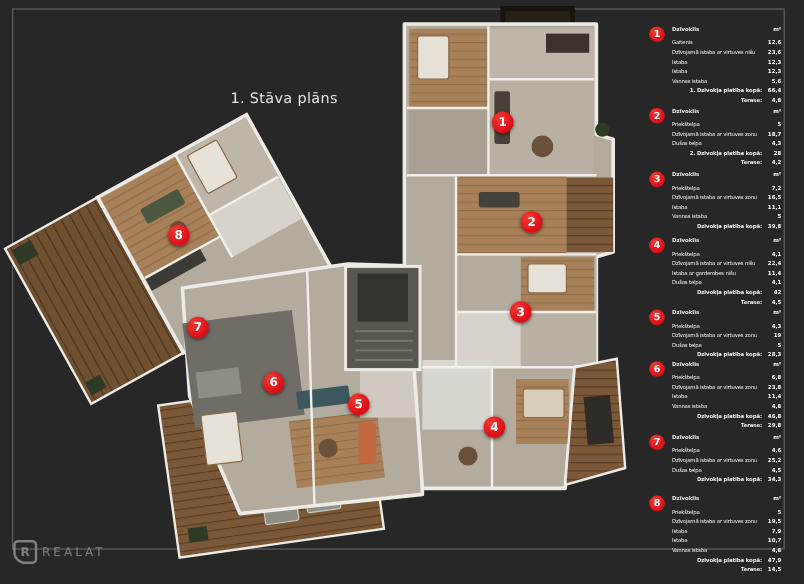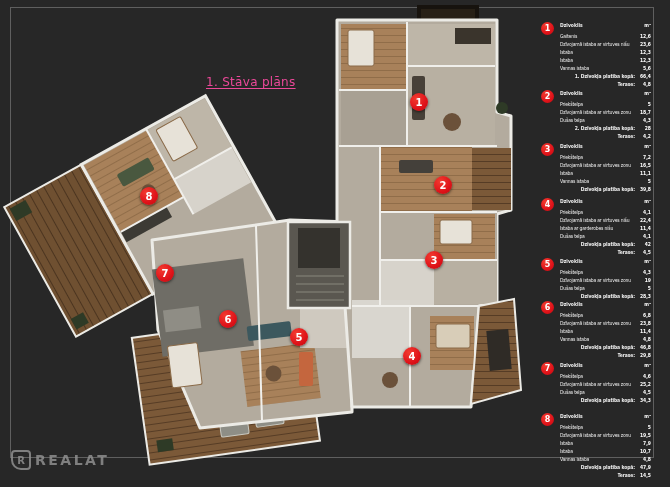--- a/index.html
+++ b/index.html
@@ -1,22 +1,22 @@
 <!DOCTYPE html>
 <html><head>
 <meta charset="utf-8">
 <style>
   html,body{margin:0;padding:0;background:#1d1d1d;}
   .stage{position:relative;width:670px;height:487px;background:#272727;overflow:hidden;
          font-family:"DejaVu Sans","Liberation Sans",sans-serif;color:#f2f2f2;}
   .frame{position:absolute;left:10px;top:7px;width:642px;height:449px;
          border:1px solid #6a6a6a;opacity:.85;}
   .plan-svg{position:absolute;left:0;top:0;}
-  .title{position:absolute;left:206px;top:75px;font-size:12px;font-weight:400;color:#ec4899;
-         text-decoration:underline;text-underline-offset:2px;letter-spacing:.3px;}
+  .title{position:absolute;left:192px;top:75px;font-size:12px;font-weight:400;color:#e5e5e5;
+         text-underline-offset:2px;letter-spacing:.3px;}
   
   .marker{position:absolute;width:18px;height:18px;border-radius:50%;
           background:radial-gradient(circle at 35% 30%, #f23b30 0%, #df1219 60%, #b80d12 100%);
           color:#fff;font-size:10px;font-weight:700;display:flex;align-items:center;justify-content:center;
           box-shadow:0 1px 3px rgba(0,0,0,.6);z-index:5;}
   
   .legend-entry{position:absolute;left:541px;width:112px;}
   .badge{position:absolute;left:0;top:1px;width:13px;height:13px;border-radius:50%;
          background:radial-gradient(circle at 35% 30%, #f23b30 0%, #df1219 60%, #b80d12 100%);
          color:#fff;font-size:8px;font-weight:700;display:flex;align-items:center;justify-content:center;}
@@ -26,21 +26,21 @@
   .row .val{flex:0 0 auto;min-width:24px;text-align:right;font-weight:700;color:#fff;}
   .row.head{margin-bottom:6px;}
   .row.head .lab{font-weight:700;letter-spacing:0;}
   .row.sum{justify-content:flex-end;gap:8px;}
   .row.sum .lab{flex:0 0 auto;font-weight:700;letter-spacing:-.2px;}
   
   .watermark{position:absolute;left:11px;top:450px;display:flex;align-items:center;gap:4px;
              color:#8f8f8f;opacity:.85;z-index:6;}
   .wm-box{width:16px;height:16px;border:2px solid #8f8f8f;border-radius:4px 4px 4px 10px;
           font-size:10px;font-weight:700;display:flex;align-items:center;justify-content:center;}
-  .wm-text{font-size:14px;font-weight:700;letter-spacing:2.5px;}
+  .wm-text{font-size:10px;font-weight:400;letter-spacing:2.5px;}
 </style>
 </head>
 <body>
 
 <div class="stage">
 
   <div class="frame"></div>
 
   <svg class="plan-svg" width="670" height="487" viewBox="0 0 670 487">
     <defs>

